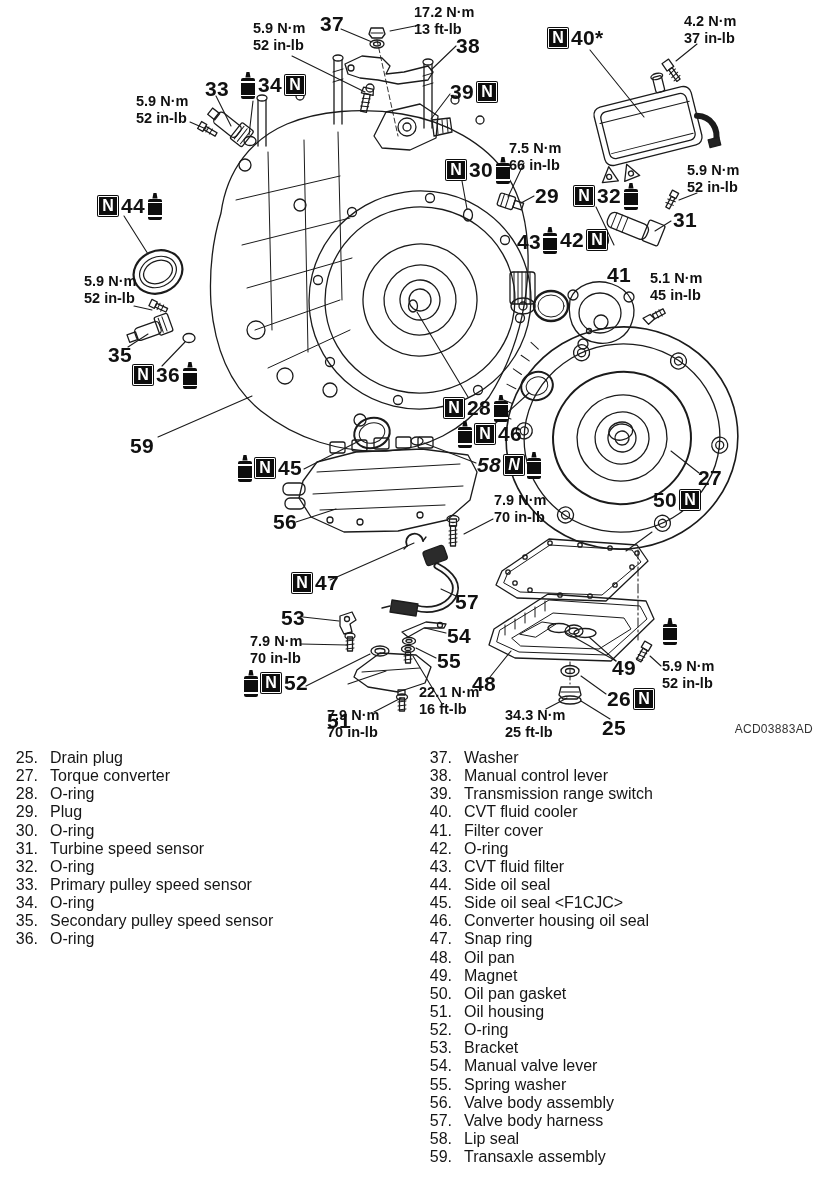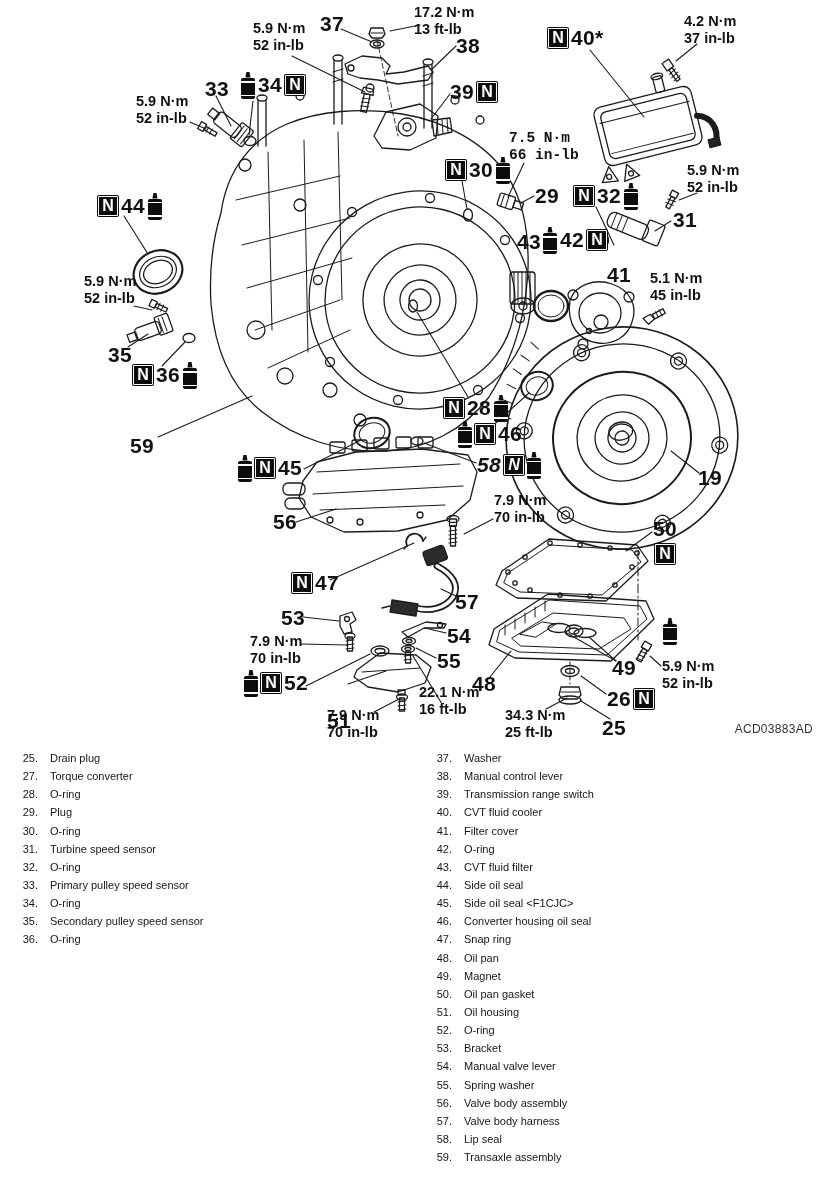--- a/index.html
+++ b/index.html
@@ -13,21 +13,21 @@
   .nbox{display:inline-block;min-width:20px;height:20px;background:#0d0d0d;color:#fff;
         font-weight:bold;font-size:16px;line-height:20px;text-align:center;border-radius:1px;
         box-shadow:inset 0 0 0 1px #fff,0 0 0 1px #0d0d0d;}
   .can{position:relative;display:inline-block;width:14px;height:27px;flex:0 0 14px;}
   .can::before{content:"";position:absolute;left:3px;top:0;width:8px;height:6px;background:#0d0d0d;
         clip-path:polygon(18% 100%,32% 0,68% 0,82% 100%);}
   .can::after{content:"";position:absolute;left:0;top:6px;width:14px;height:21px;border-radius:2px;
         background:linear-gradient(#0d0d0d 0 3px,#fff 3px 4.5px,#0d0d0d 4.5px 16.5px,#fff 16.5px 18px,#0d0d0d 18px 100%);}
   .torque{position:absolute;font-size:14.5px;font-weight:bold;line-height:17px;color:#111;white-space:nowrap;}
   .code{position:absolute;right:3px;top:722px;font-size:12px;color:#333;letter-spacing:.3px;}
-  .plist{position:absolute;list-style:none;margin:0;padding:0;font-size:11px;color:#161616;}
+  .plist{position:absolute;list-style:none;margin:0;padding:0;font-size:16px;color:#161616;}
   #plist-left{left:8px;top:749px;width:406px;}
   #plist-right{left:422px;top:749px;width:392px;}
   .pl-item{display:flex;line-height:18.15px;height:18.15px;}
   .pl-num{flex:0 0 30px;text-align:right;}
   .pl-label{margin-left:12px;}
 </style>
 </head>
 <body>
 
 <div class="page">
@@ -458,21 +458,21 @@
           <span class="can"></span>
           <span class="nbox">N</span>
           <span class="cnum">45</span>
         </div>
         <div class="callout" style="left: 477px; top: 452px; font-style: italic;">
           <span class="cnum">58</span>
           <span class="nbox">N</span>
           <span class="can"></span>
         </div>
         <div class="callout" style="left: 698px; top: 465px;">
-          <span class="cnum">19</span>
+          <span class="cnum">27</span>
         </div>
         <div class="callout" style="left: 273px; top: 509px;">
           <span class="cnum">56</span>
         </div>
         <div class="callout" style="left: 292px; top: 570px;">
           <span class="nbox">N</span>
           <span class="cnum">47</span>
         </div>
         <div class="callout" style="left: 455px; top: 589px;">
           <span class="cnum">57</span>
@@ -490,21 +490,21 @@
           <span class="can"></span>
           <span class="nbox">N</span>
           <span class="cnum">52</span>
         </div>
         <div class="callout" style="left: 327px; top: 708px; text-align: center;">
           <span class="cnum">51</span>
         </div>
         <div class="callout" style="left: 472px; top: 671px;">
           <span class="cnum">48</span>
         </div>
-        <div class="callout" style="left: 653px; top: 517px; flex-direction: column;">
+        <div class="callout" style="left: 653px; top: 487px;">
           <span class="cnum">50</span>
           <span class="nbox">N</span>
         </div>
         <div class="callout" style="left: 612px; top: 655px;">
           <span class="cnum">49</span>
         </div>
         <div class="callout" style="left: 607px; top: 686px;">
           <span class="cnum">26</span>
           <span class="nbox">N</span>
         </div>
@@ -520,21 +520,21 @@
           <div>13 ft-lb</div>
         </div>
         <div class="torque" style="left: 684px; top: 13px;">
           <div>4.2 N·m</div>
           <div>37 in-lb</div>
         </div>
         <div class="torque" style="left: 136px; top: 93px;">
           <div>5.9 N·m</div>
           <div>52 in-lb</div>
         </div>
-        <div class="torque" style="left: 509px; top: 130px; font-family: Liberation Mono, monospace;">
+        <div class="torque" style="left: 509px; top: 140px;">
           <div>7.5 N·m</div>
           <div>66 in-lb</div>
         </div>
         <div class="torque" style="left: 687px; top: 162px;">
           <div>5.9 N·m</div>
           <div>52 in-lb</div>
         </div>
         <div class="torque" style="left: 84px; top: 273px;">
           <div>5.9 N·m</div>
           <div>52 in-lb</div>

